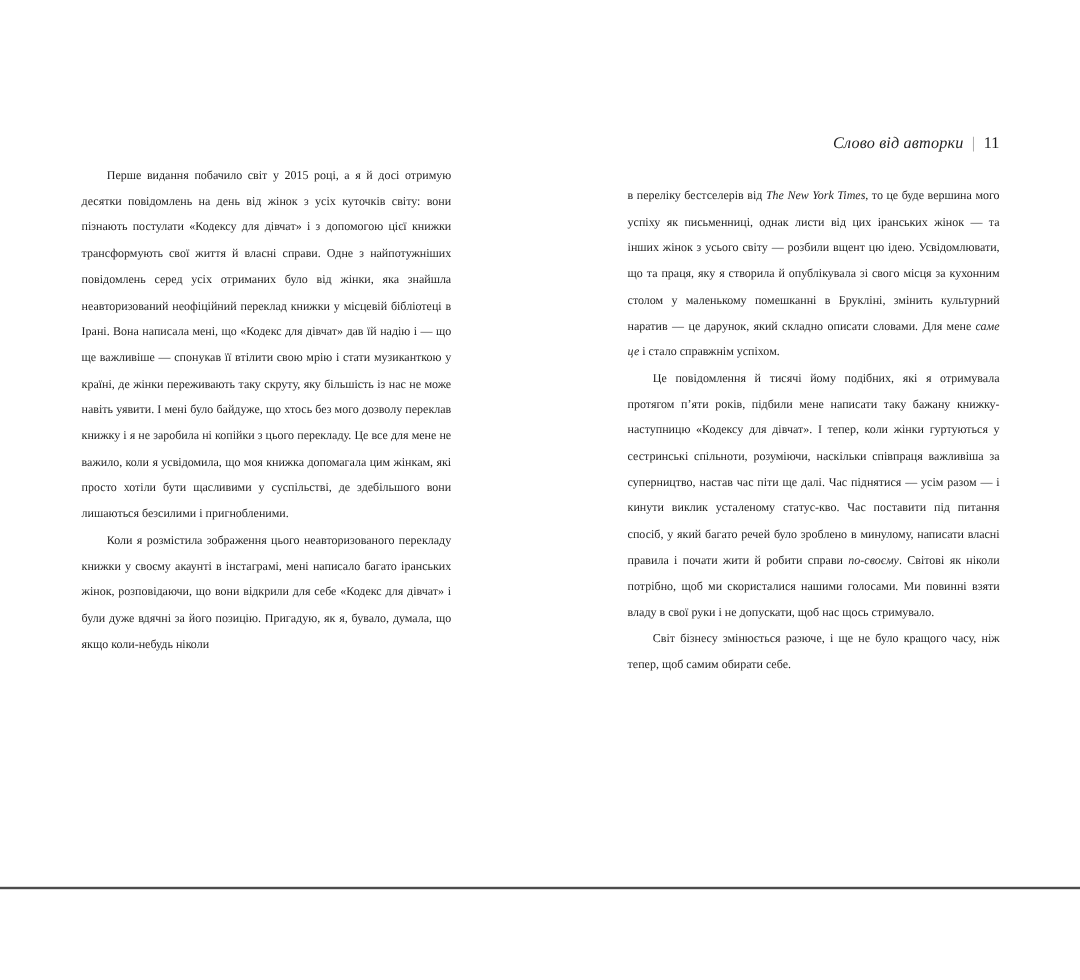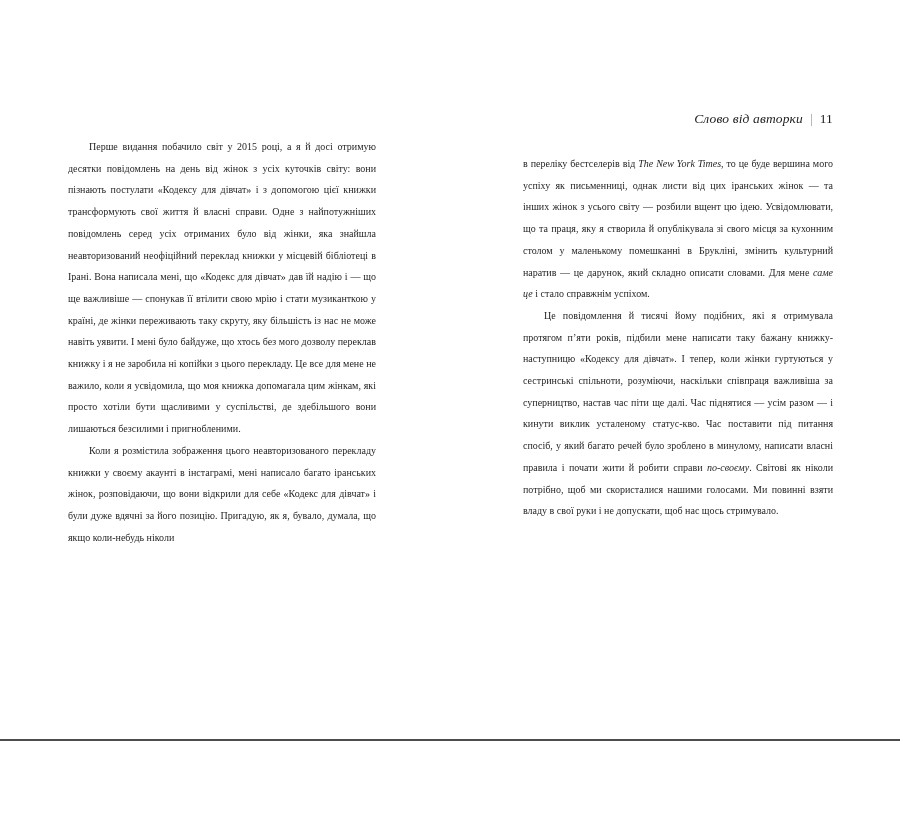--- a/index.html
+++ b/index.html
@@ -59,18 +59,19 @@
       </div>
   </div>
 
   <div class="page page-right">
     <div class="running-head">
       <span class="head-title">Слово від авторки</span><span class="sep" style="color: rgb(154, 154, 154);">|</span><span>11</span>
     </div>
     <div class="body-text" id="right-body">
         <p><span>в переліку бестселерів від </span><em>The New York Times</em><span>, то це буде вершина мого успіху як письменниці, однак листи від цих іранських жінок — та інших жінок з усього світу — розбили вщент цю ідею. Усвідомлювати, що та праця, яку я створила й опублікувала зі свого місця за кухонним столом у маленькому помешканні в Брукліні, змінить культурний наратив — це дарунок, який складно описати словами. Для мене </span><em>саме це</em><span> і стало справжнім успіхом.</span></p>
         <p class="indent"><span>Це повідомлення й тисячі йому подібних, які я отримувала протягом п’яти років, підбили мене написати таку бажану книжку-наступницю «Кодексу для дівчат». І тепер, коли жінки гуртуються у сестринські спільноти, розуміючи, наскільки співпраця важливіша за суперництво, настав час піти ще далі. Час піднятися — усім разом — і кинути виклик усталеному статус-кво. Час поставити під питання спосіб, у який багато речей було зроблено в минулому, написати власні правила і почати жити й робити справи </span><em>по-своєму</em><span>. Світові як ніколи потрібно, щоб ми скористалися нашими голосами. Ми повинні взяти владу в свої руки і не допускати, щоб нас щось стримувало.</span></p>
+        <p class="indent"><span>Світ бізнесу змінюється разюче, і ще не було кращого часу, ніж тепер, щоб самим обирати себе.</span></p>
       </div>
   </div>
 
   <div class="bottom-rule" style="background: rgb(77, 77, 77);"></div>
 
 </div>
 
 </body></html>

